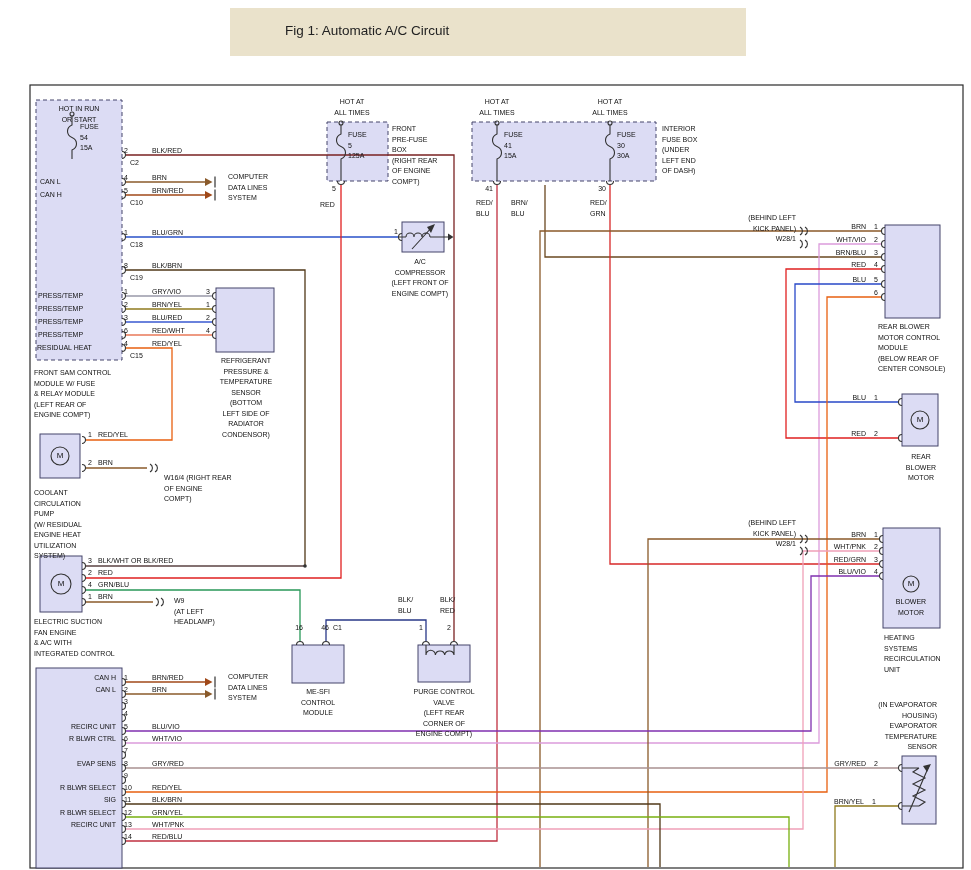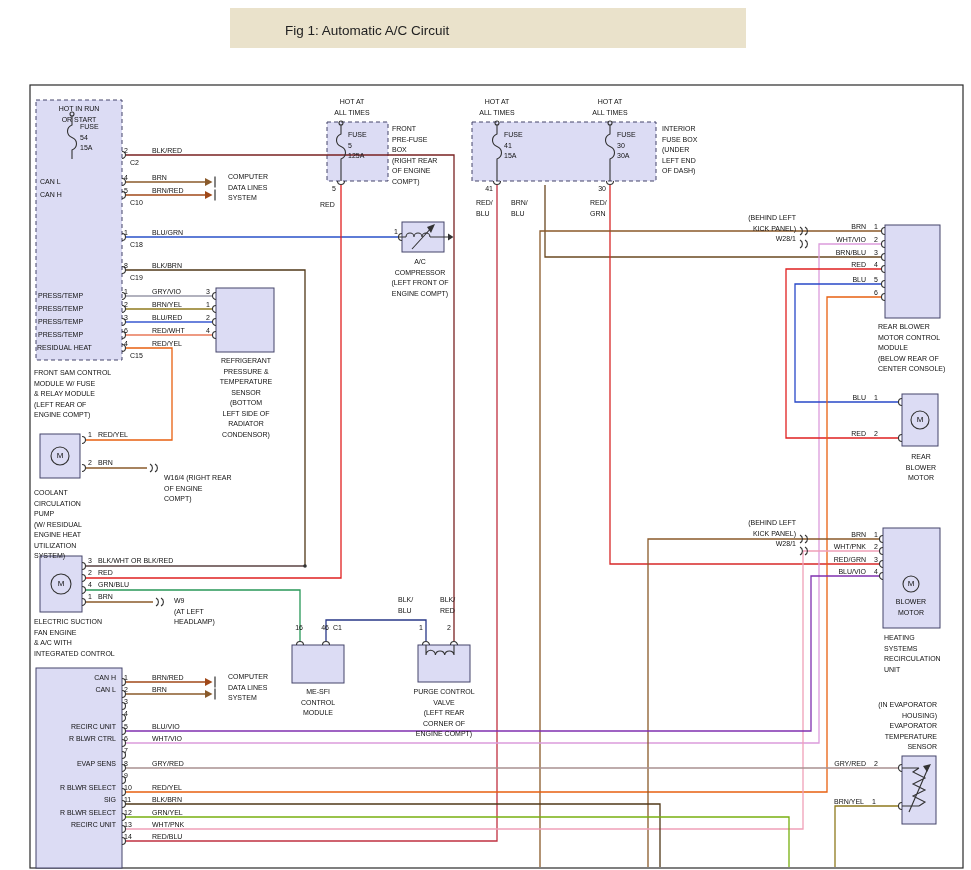--- a/index.html
+++ b/index.html
@@ -1,18 +1,18 @@
 <!DOCTYPE html>
 <html><head>
 <meta charset="utf-8">
 <style>
   html,body{margin:0;padding:0;background:#ffffff;}
   body{width:971px;height:870px;position:relative;overflow:hidden;
        font-family:"Liberation Sans", sans-serif;color:#111;}
-  #header-bar{position:absolute;left:230px;top:8px;width:516px;height:40px;background:#eae2cb;}
+  #header-bar{position:absolute;left:230px;top:8px;width:516px;height:48px;background:#eae2cb;}
   #header-title{position:absolute;left:55px;top:0;height:46px;line-height:46px;
        font-size:13.5px;color:#222;white-space:pre;}
   #diagram-svg{position:absolute;left:0;top:0;}
   #labels-layer{position:absolute;left:0;top:0;width:971px;height:870px;pointer-events:none;}
   .lbl{position:absolute;font-size:7px;line-height:1.5;color:#111;white-space:pre;}
   .ac{transform:translateX(-50%);text-align:center;}
   .ar{text-align:right;}
 </style>
 </head>
 <body>

